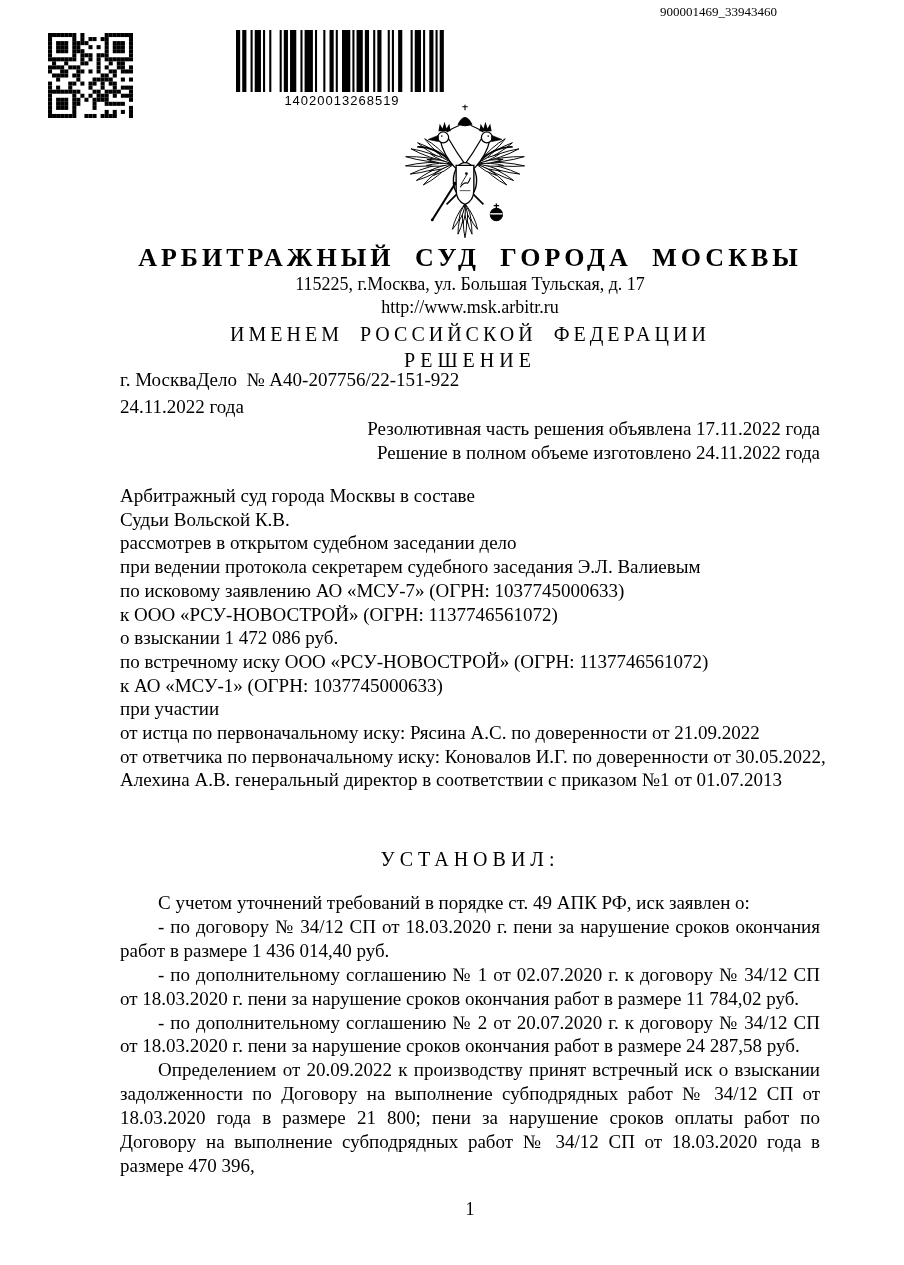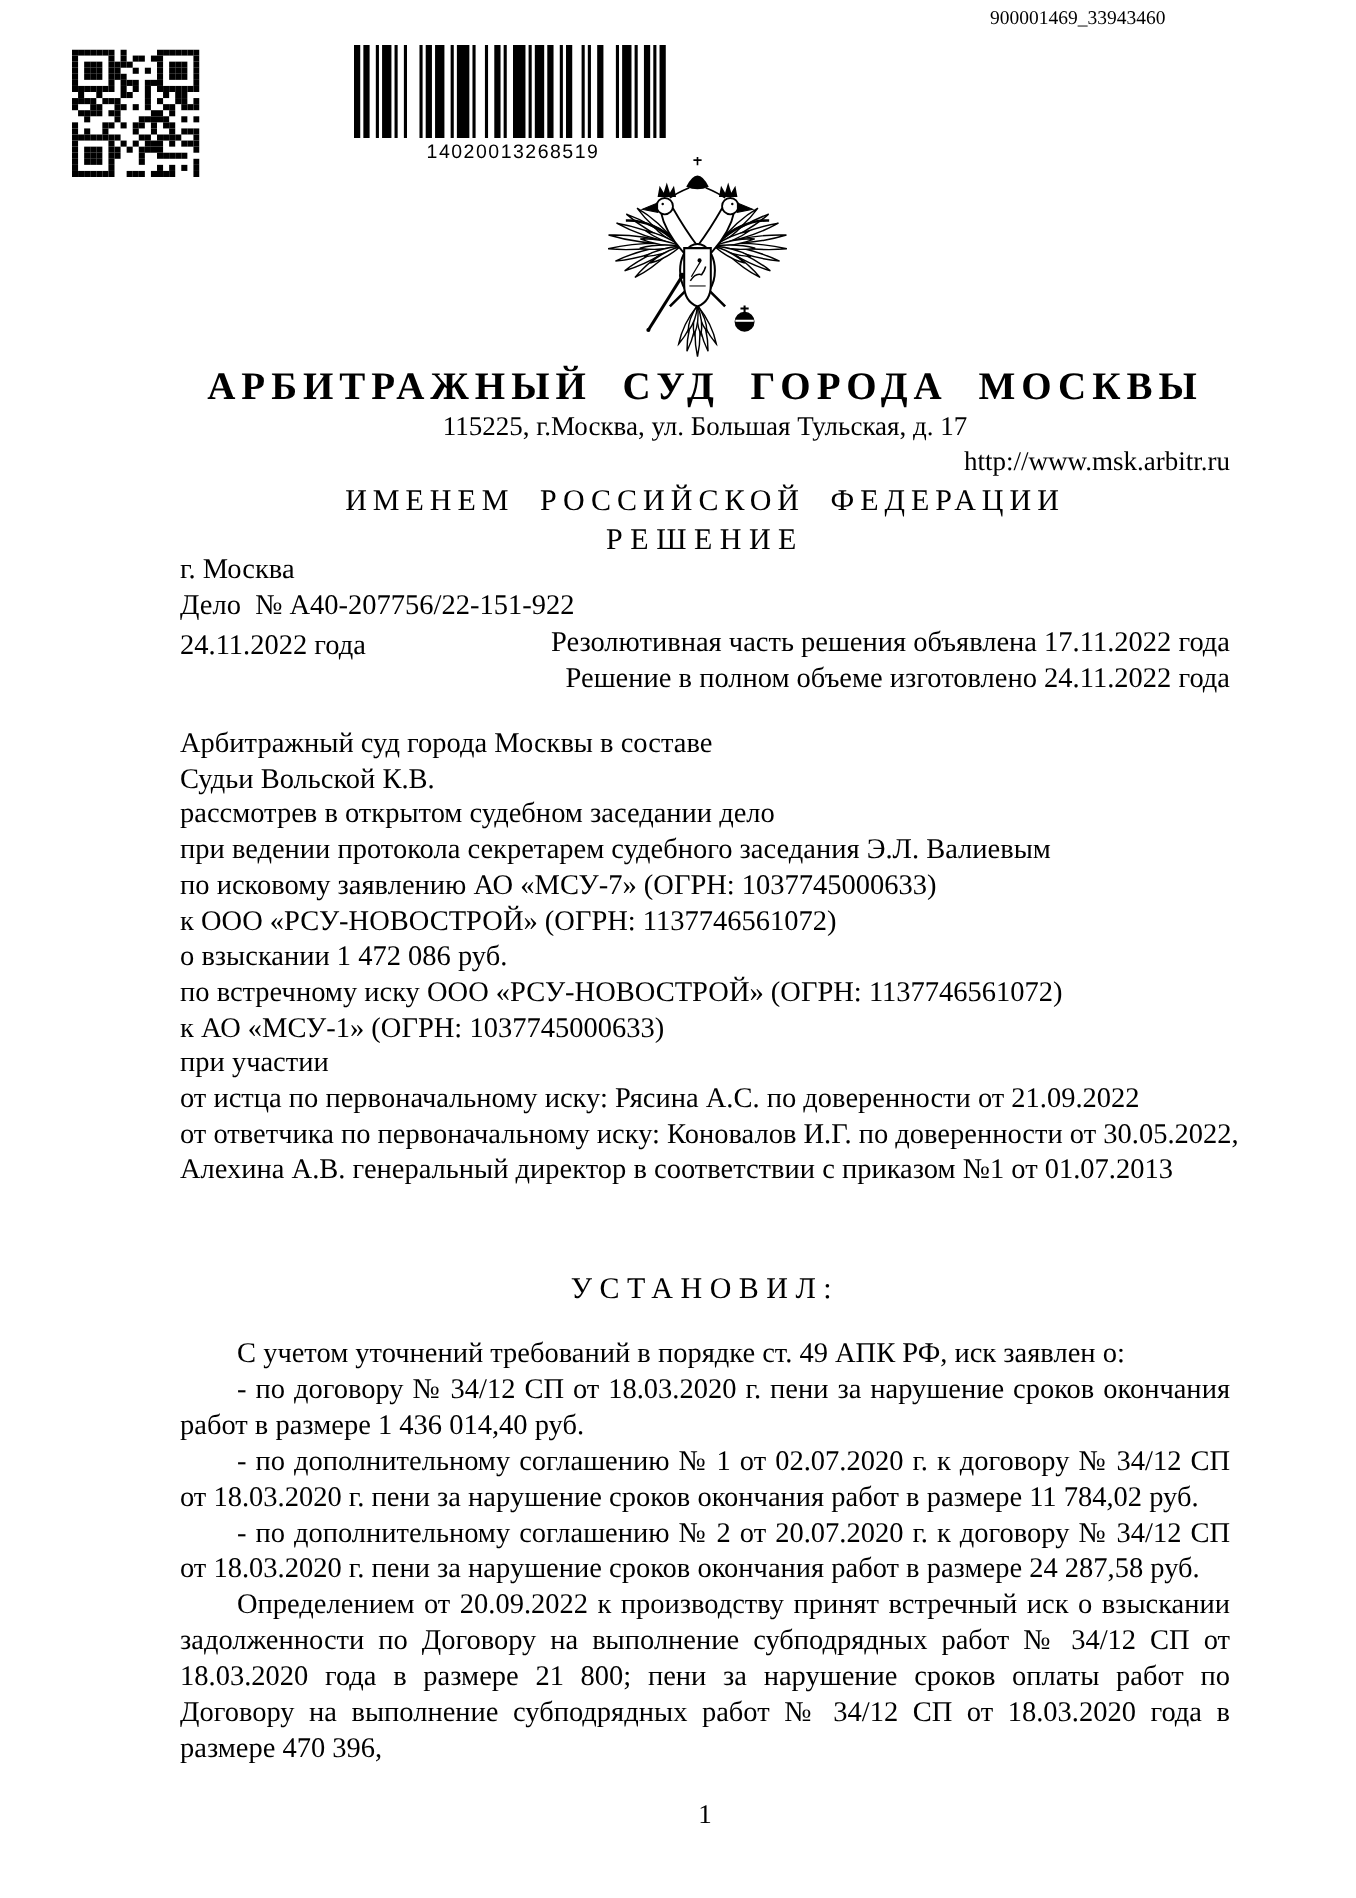--- a/index.html
+++ b/index.html
@@ -11,25 +11,25 @@
   .doc-id{position:absolute;left:636px;top:4px;font-size:13px;white-space:nowrap;margin-left:24px;}
   .qr{position:absolute;left:48px;top:33px;width:85px;height:85px;}
   .barcode-wrap{position:absolute;left:236px;top:30px;width:212px;text-align:center;}
   .barcode-wrap svg{display:block;}
   .barcode-num{font-family:"Liberation Sans", sans-serif;font-size:13px;letter-spacing:1px;margin-top:1px;}
   .emblem{position:absolute;left:396px;top:104px;width:138px;height:146px;}
   .emblem svg{width:100%;height:100%;}
   .header-block{position:absolute;left:120px;top:243px;width:700px;text-align:center;}
   .court-name{font-size:26px;font-weight:bold;letter-spacing:4px;word-spacing:10px;line-height:30px;white-space:nowrap;}
   .court-address{font-size:18px;line-height:23px;}
-  .court-website{font-size:18px;line-height:22px;text-align:right;}
+  .court-website{font-size:18px;line-height:22px;}
   .in-name{font-size:20px;letter-spacing:4px;word-spacing:8px;line-height:24px;margin-top:4px;white-space:nowrap;}
   .doc-type{font-size:20px;letter-spacing:5px;line-height:24px;margin-top:2px;}
   .case-block{position:absolute;left:120px;top:368px;width:700px;font-size:19px;}
-  .case-row{display:flex;justify-content:flex-start;line-height:24px;flex-direction:column;}
+  .case-row{display:flex;justify-content:flex-start;line-height:24px;}
   .case-date{line-height:24px;margin-top:3px;}
   .pre{white-space:pre;}
   .right-block{position:absolute;left:120px;top:417px;width:700px;text-align:right;font-size:19px;line-height:23.5px;}
   .intro{position:absolute;left:120px;top:484px;width:700px;font-size:19px;line-height:23.7px;}
   .intro div{white-space:nowrap;}
   .established-heading{position:absolute;left:120px;top:848px;width:700px;text-align:center;font-size:20px;letter-spacing:5px;}
   .paragraphs{position:absolute;left:120px;top:891px;width:700px;font-size:19px;line-height:23.9px;text-align:justify;}
   .paragraphs p{margin:0;text-indent:38px;}
   .page-number{position:absolute;left:120px;top:1199px;width:700px;text-align:center;font-size:18px;}
 </style>

